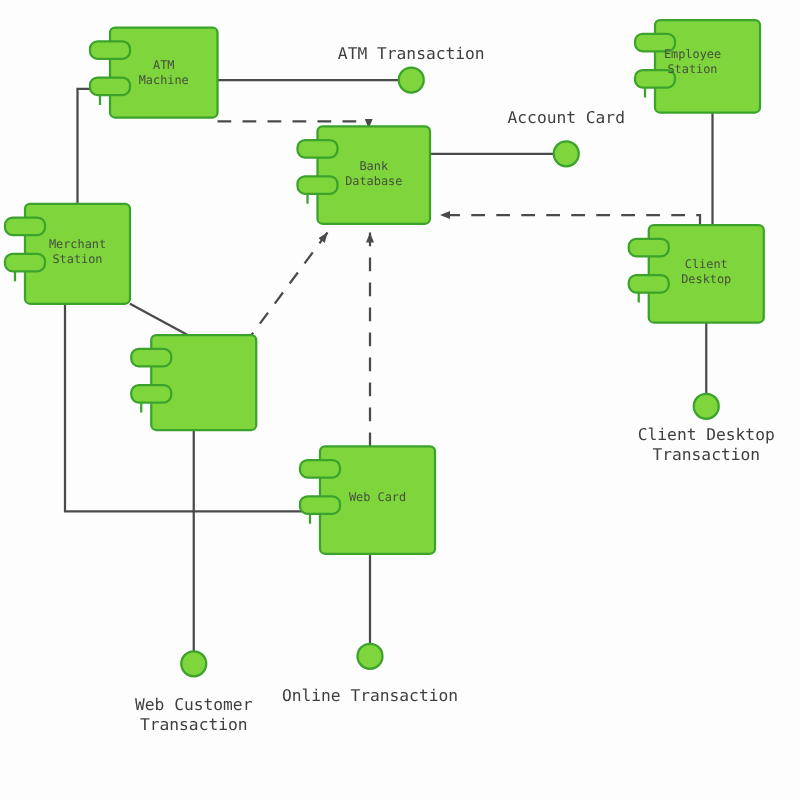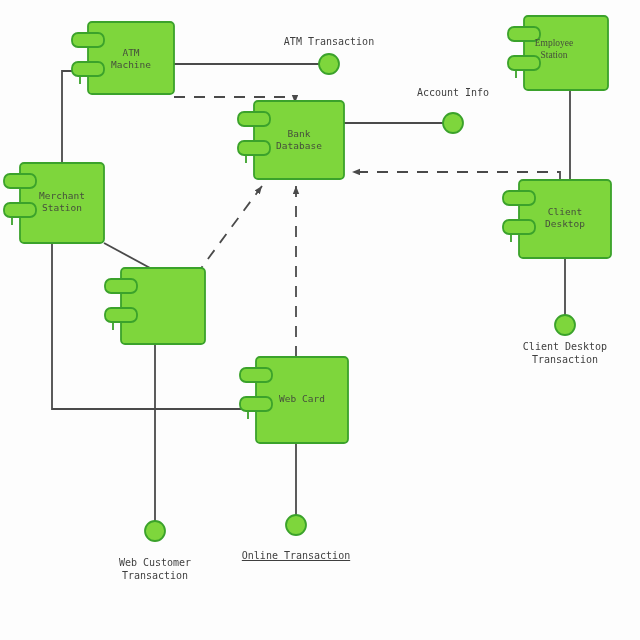--- a/index.html
+++ b/index.html
@@ -32,21 +32,21 @@
     white-space: pre;
     line-height: 1.25;
     pointer-events: none;
     user-select: none;
   }
   .comp-label {
     font-size: 9.5px;
     color: #46503c;
   }
   .iface-label {
-    font-size: 10px;
+    font-size: 13px;
     color: #3f3f3f;
   }
 </style>
 </head>
 <body>
 
 <div id="canvas">
 
   <svg id="diagram-svg" viewBox="0 0 640 640">
     <defs>
@@ -150,31 +150,31 @@
 
   <div class="comp-label" style="left:88px; top:47px; width:86px;">ATM
 Machine</div>
 
   <div class="comp-label" style="left:20px; top:190px; width:84px;">Merchant
 Station</div>
 
 
   <div class="comp-label" style="left:256px; top:393px; width:92px;">Web Card</div>
 
-  <div class="comp-label" style="left:524px; top:38px; width:60px;font-family:Liberation Serif, serif;">Employee
+  <div class="comp-label" style="left:524px; top:38px; width:60px;">Employee
 Station</div>
 
   <div class="comp-label" style="left:519px; top:206px; width:92px;">Client
 Desktop</div>
 
   <div class="iface-label" style="left:249px; top:36px; width:160px;">ATM Transaction</div>
 
-  <div class="iface-label" style="left:383px; top:87px; width:140px;">Account Info</div>
+  <div class="iface-label" style="left:383px; top:87px; width:140px;">Account Card</div>
 
   <div class="iface-label" style="left:495px; top:341px; width:140px;">Client Desktop
 Transaction</div>
 
   <div class="iface-label" style="left:85px; top:557px; width:140px;">Web Customer
 Transaction</div>
 
-  <div class="iface-label" style="left:216px; top:550px; width:160px;text-decoration:underline;">Online Transaction</div>
+  <div class="iface-label" style="left:216px; top:550px; width:160px;">Online Transaction</div>
 
 </div>
 
 </body></html>

